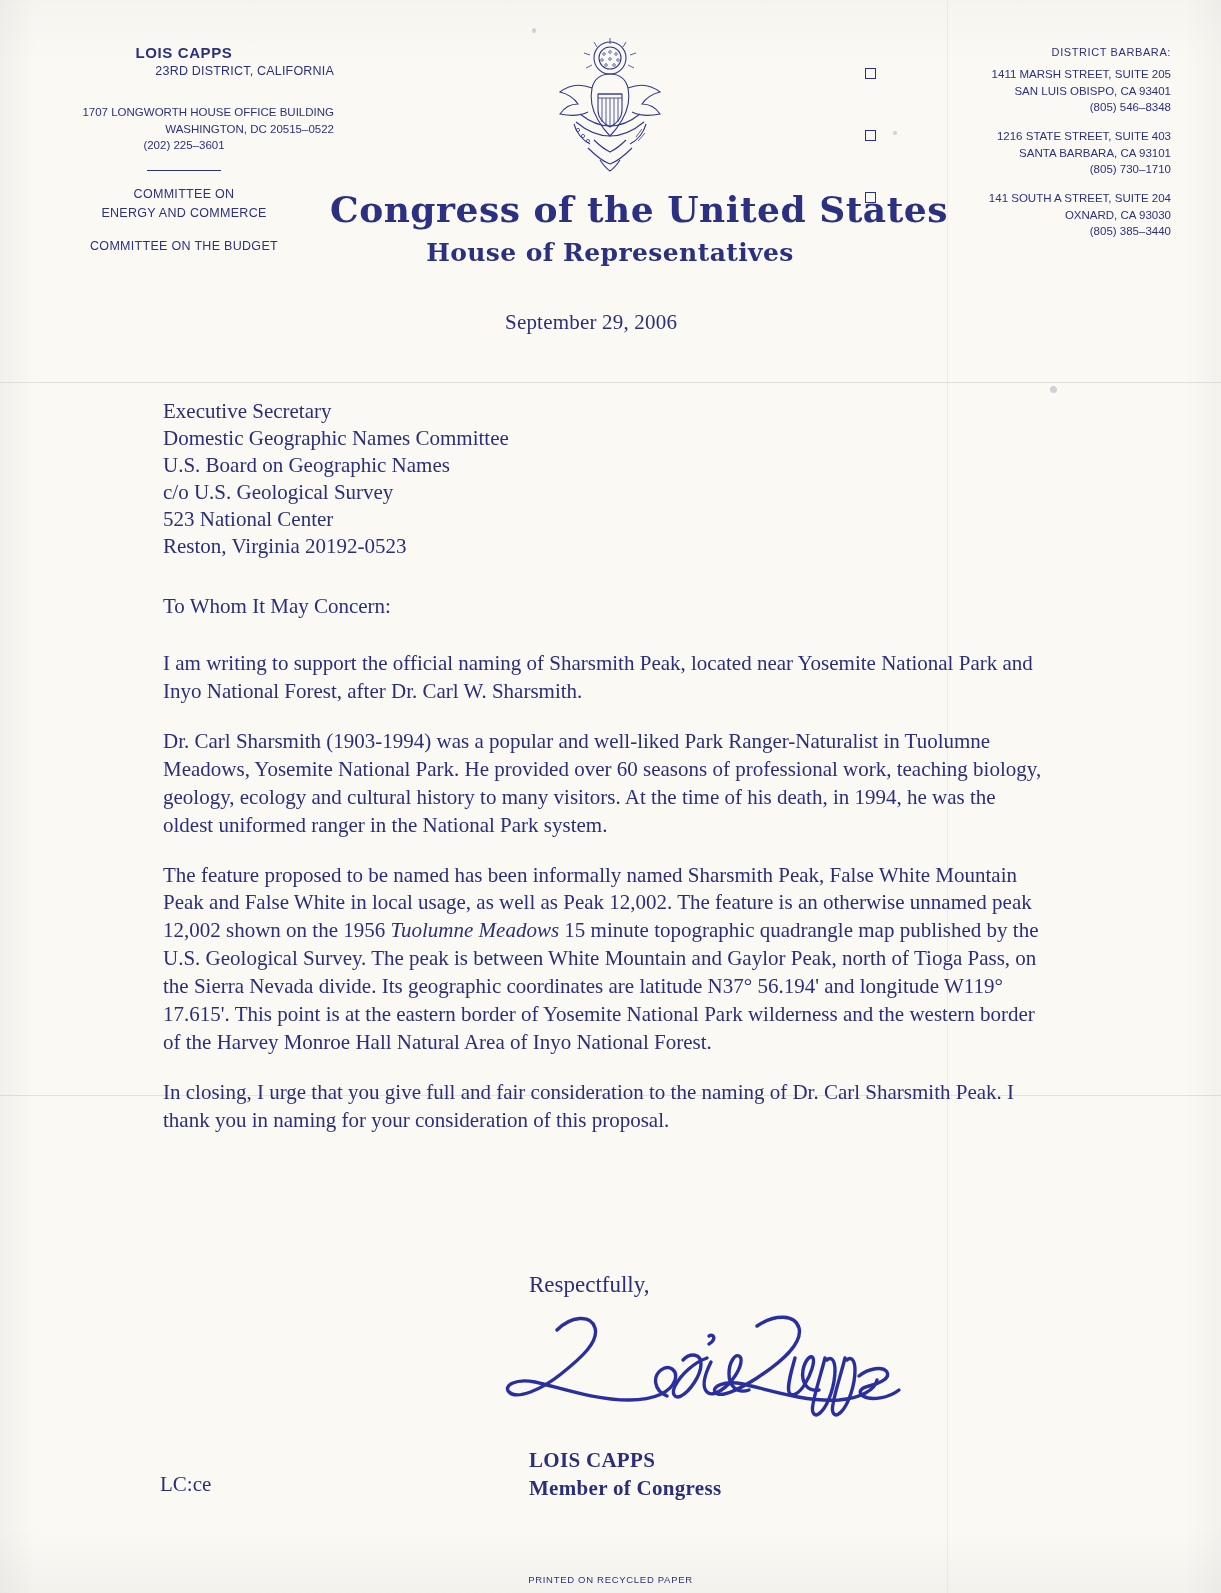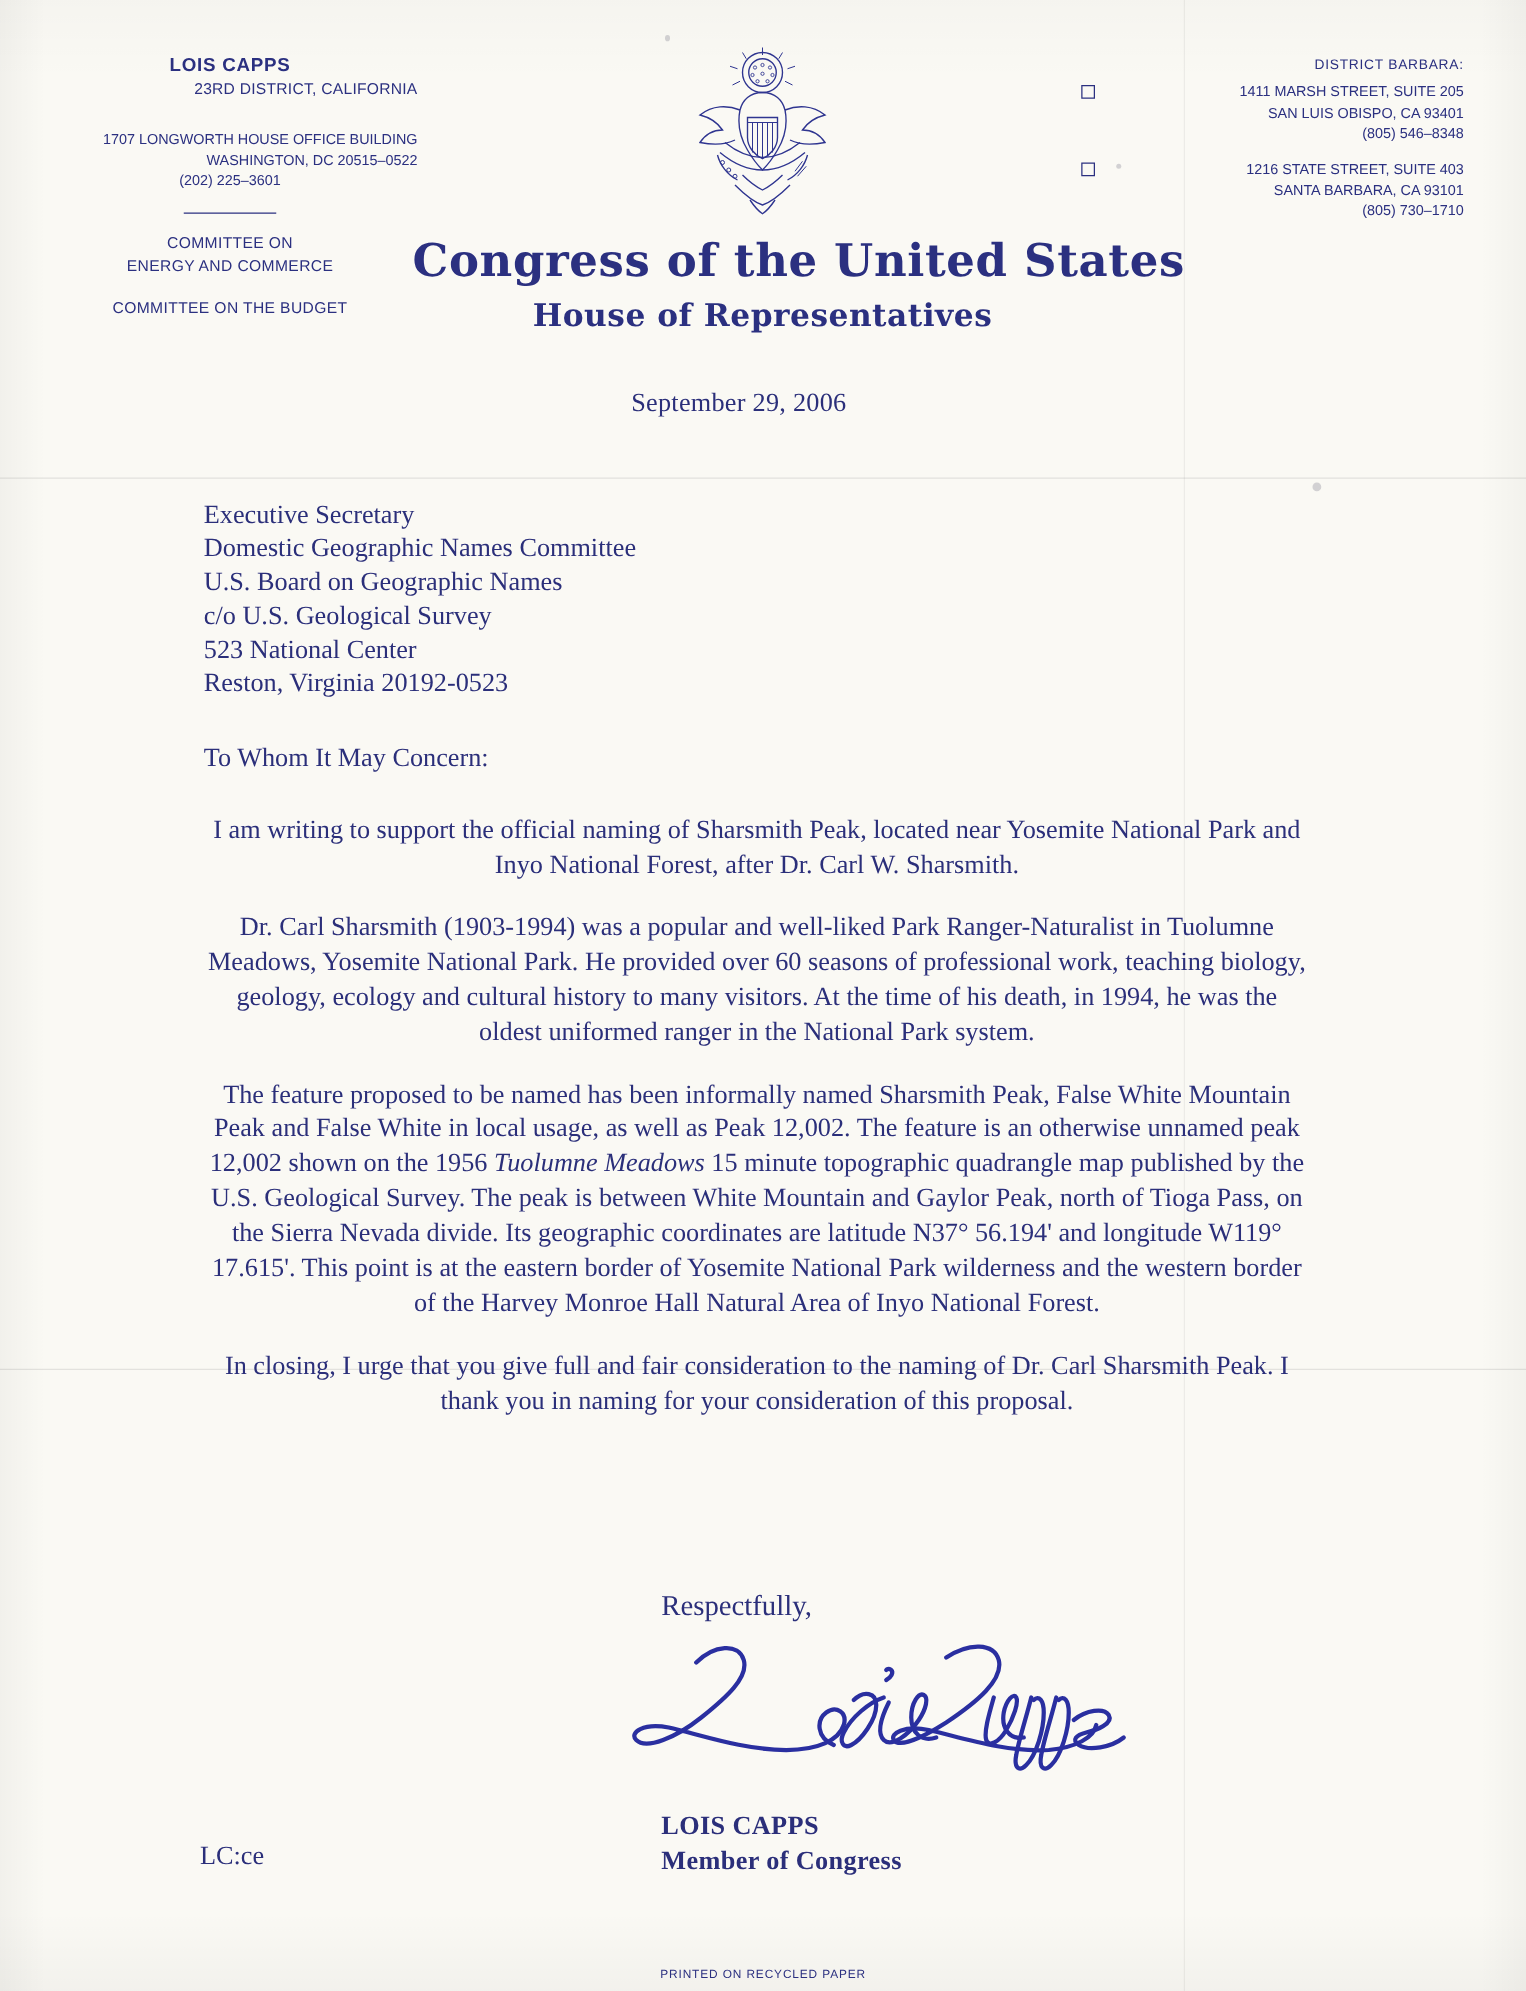--- a/index.html
+++ b/index.html
@@ -180,21 +180,20 @@
   .body-copy {
     position: absolute;
     top: 650px;
     left: 163px;
     width: 885px;
     font-size: 21px;
     line-height: 1.33;
   }
   .body-copy p {
     margin: 0 0 22px 0;
-    text-align: center;
   }
   .body-copy p:last-child { margin-bottom: 0; }
   .ital { font-style: italic; }
 
   .closing {
     position: absolute;
     top: 1272px;
     left: 529px;
     font-size: 23px;
   }
@@ -343,20 +342,26 @@
         <span class="l3">(805) 546–8348</span>
       </div>
 
       <div class="office">
         <span class="box"></span>
         <span class="l1 smallcaps">1216 STATE STREET, SUITE 403</span>
         <span class="l2 smallcaps">SANTA BARBARA, CA 93101</span>
         <span class="l3">(805) 730–1710</span>
       </div>
 
+      <div class="office">
+        <span class="box"></span>
+        <span class="l1 smallcaps">141 SOUTH A STREET, SUITE 204</span>
+        <span class="l2 smallcaps">OXNARD, CA 93030</span>
+        <span class="l3">(805) 385–3440</span>
+      </div>
     </div>
   </div>
 
   <div class="date">September 29, 2006</div>
 
   <div class="addressee">
     <div>Executive Secretary</div>
     <div>Domestic Geographic Names Committee</div>
     <div>U.S. Board on Geographic Names</div>
     <div>c/o U.S. Geological Survey</div>

